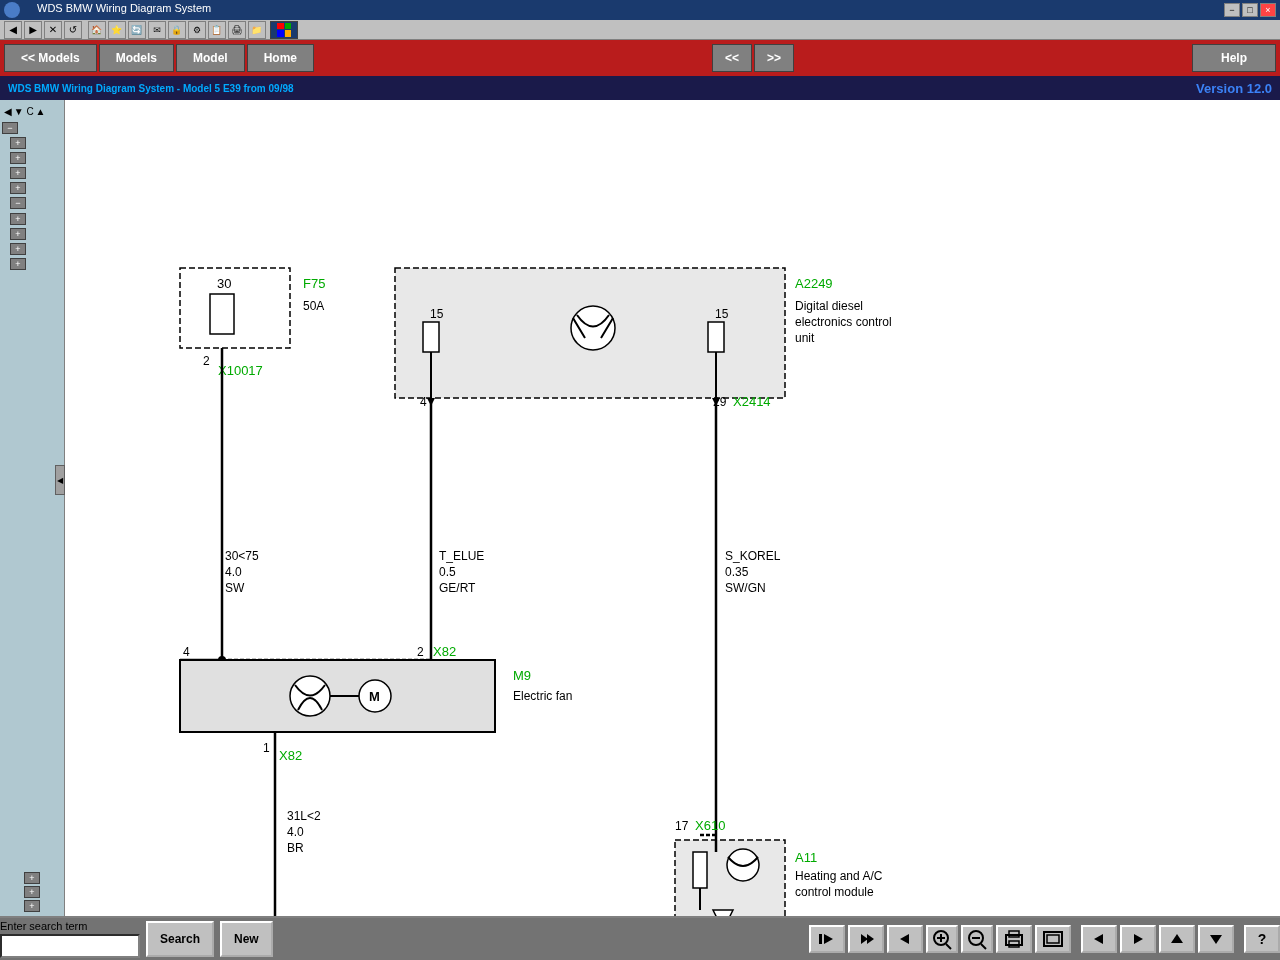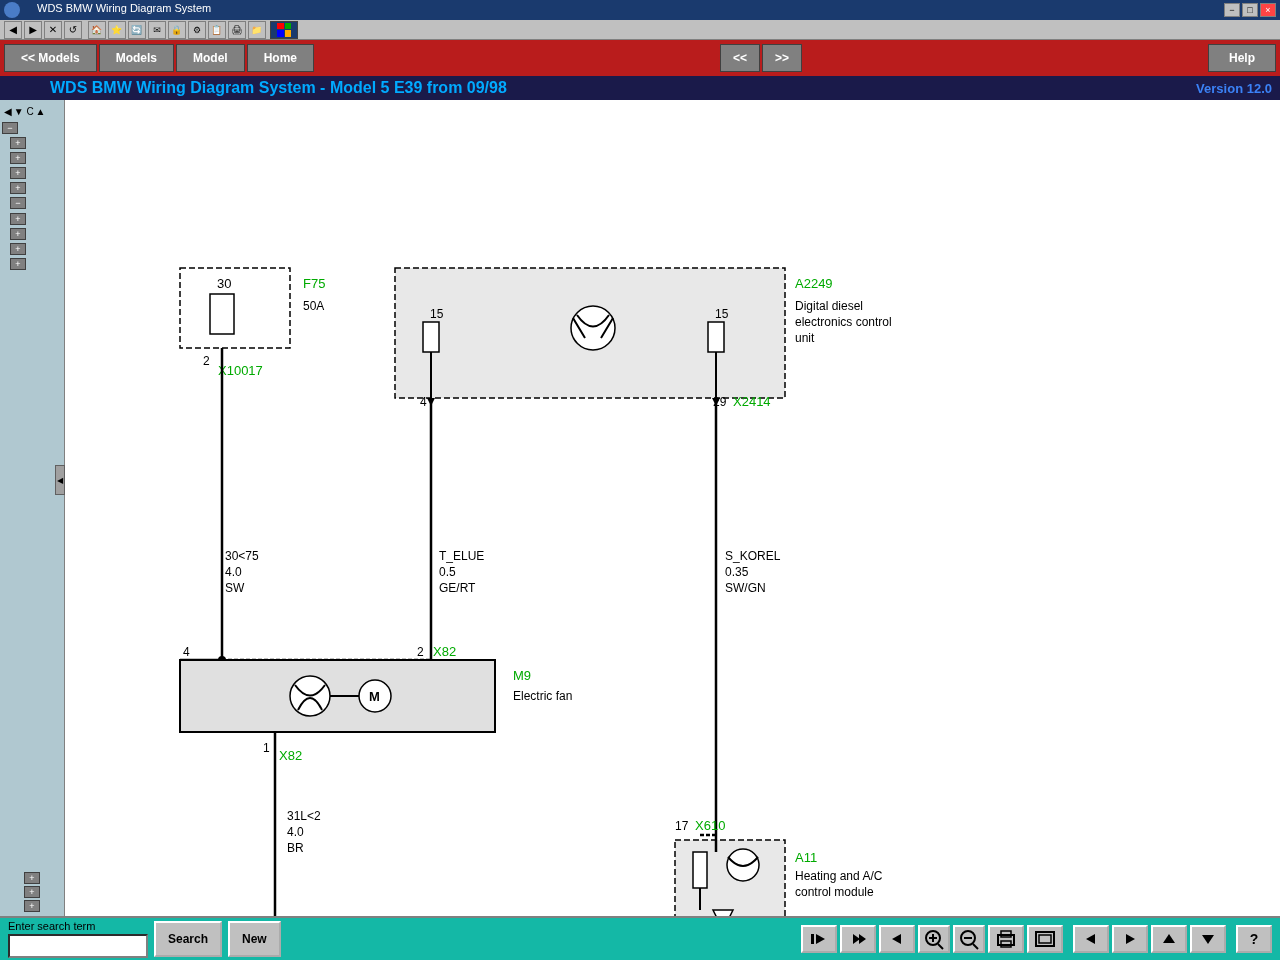--- a/index.html
+++ b/index.html
@@ -64,39 +64,39 @@
       color: white;
       font-size: 12px;
       font-weight: bold;
       cursor: pointer;
       display: flex;
       align-items: center;
       justify-content: center;
     }
     .toolbar-help-btn {
       height: 28px;
-      padding: 0 20px;
+      padding: 0 28px;
       background: #808080;
       border: 1px solid #404040;
       color: white;
       font-size: 12px;
       font-weight: bold;
       cursor: pointer;
     }
 
     
     .app-title-bar {
       height: 24px;
       background: #1a1a4a;
       display: flex;
       align-items: center;
       justify-content: space-between;
       padding: 0 8px;
     }
-    .app-title-left { color: #00aaff; font-size: 16px; font-weight: bold; margin-left: 42px; }
+    .app-title-left { color: #00aaff; font-size: 10px; font-weight: bold; }
     .app-title-right { color: #3b82f6; font-size: 13px; font-weight: bold; }
 
     
     .main-area {
       display: flex;
       height: calc(960px - 20px - 20px - 36px - 24px - 44px);
       background: white;
     }
 
     
@@ -151,25 +151,25 @@
     
     .diagram-svg {
       position: absolute;
       top: 0;
       left: 0;
     }
 
     
     .status-bar {
       height: 44px;
-      background: #14b8a6;
+      background: #737373;
       border-top: 2px solid #808080;
       display: flex;
       align-items: center;
-      padding: 0 8px;
+      padding: 0 0;
       gap: 6px;
     }
     .search-label { font-size: 11px; color: #000; }
     .search-input {
       width: 140px;
       height: 24px;
       border: 2px inset #808080;
       background: white;
       font-size: 11px;
       padding: 2px 4px;

